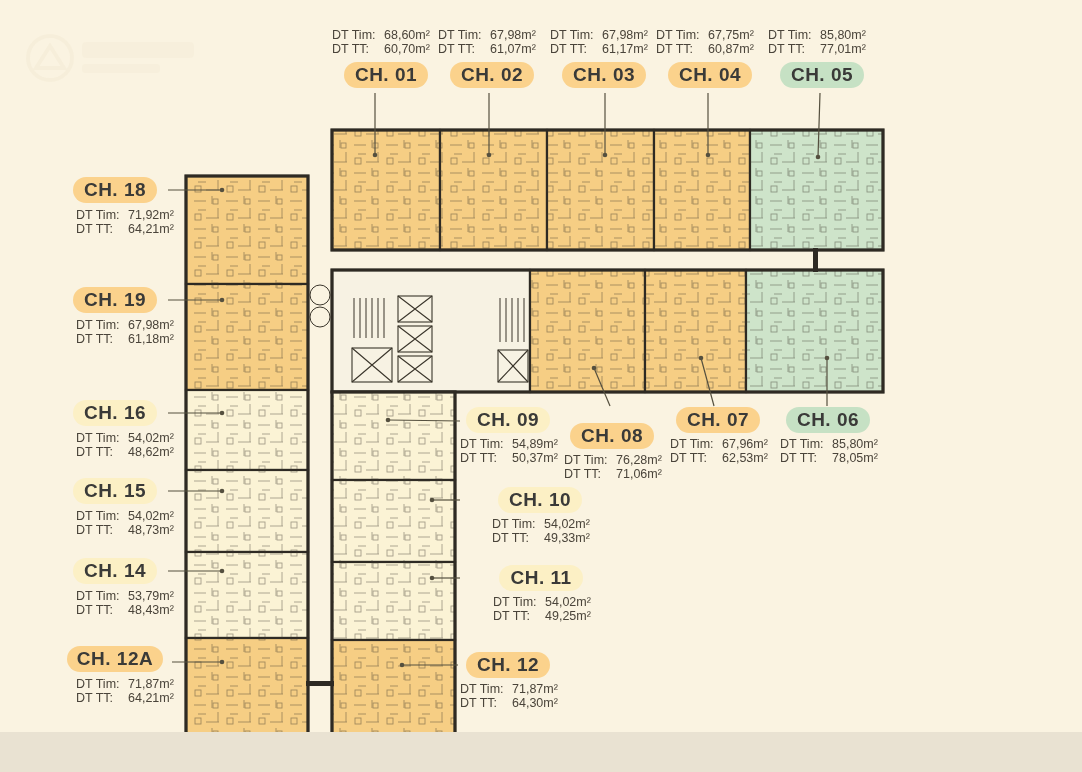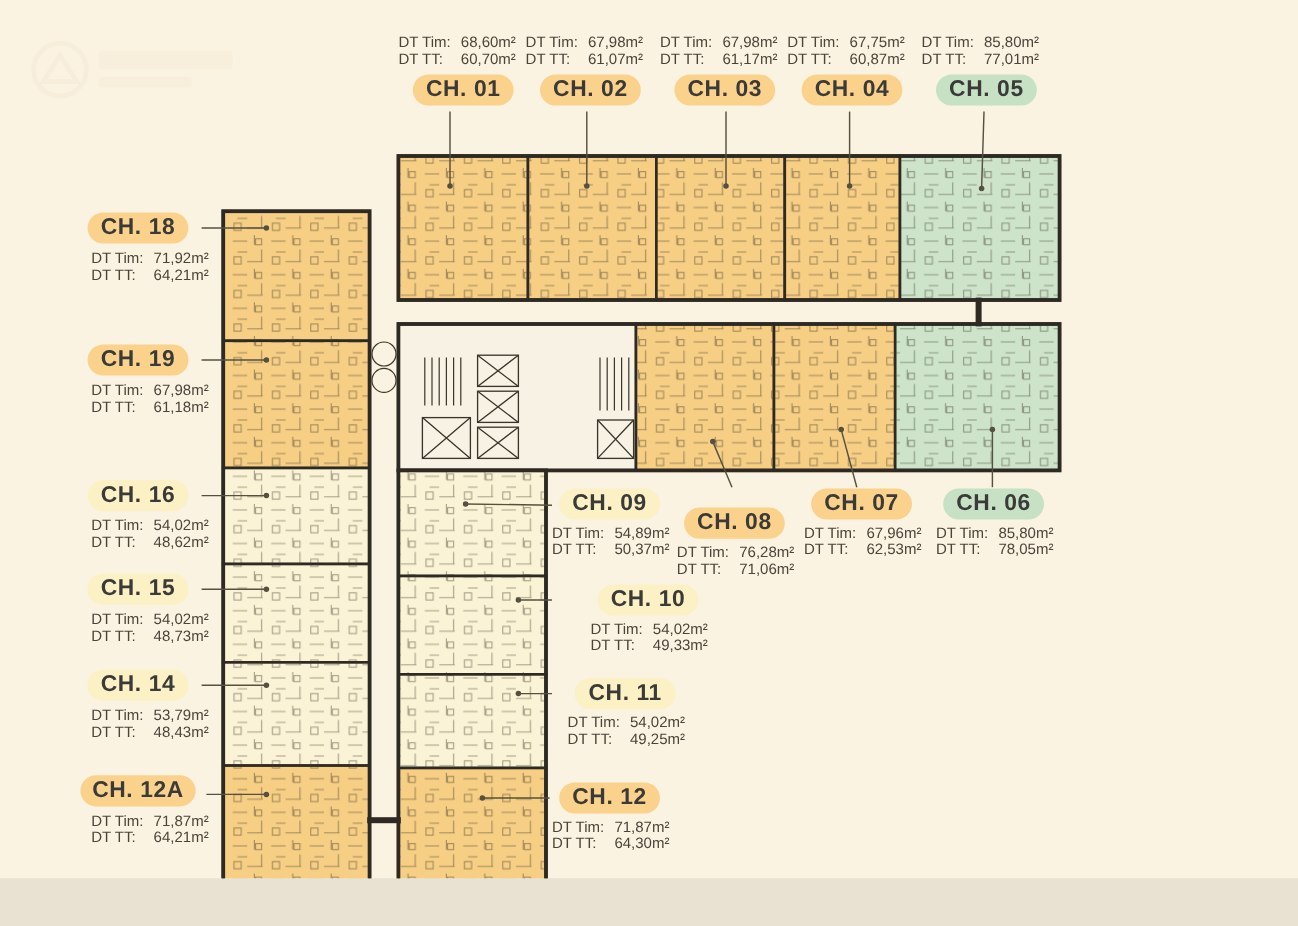--- a/index.html
+++ b/index.html
@@ -265,21 +265,21 @@
     </div>
   </div>
 
   <div class="lbl mid-block" style="left:458px;top:487px;padding-left:32px;">
     <div class="badgewrap"><span class="badge b-pale">CH. 10</span></div>
     <div class="areas">
       <div class="aline"><span class="k">DT Tim:</span><span class="v">54,02m²</span></div>
       <div class="aline"><span class="k">DT TT:</span><span class="v">49,33m²</span></div>
     </div>
   </div>
-  <div class="lbl mid-block" style="left:458px;top:565px;padding-left:13px;">
+  <div class="lbl mid-block" style="left:478px;top:565px;padding-left:13px;">
     <div class="badgewrap"><span class="badge b-pale">CH. 11</span></div>
     <div class="areas">
       <div class="aline"><span class="k">DT Tim:</span><span class="v">54,02m²</span></div>
       <div class="aline"><span class="k">DT TT:</span><span class="v">49,25m²</span></div>
     </div>
   </div>
   <div class="lbl mid-block" style="left:458px;top:652px;">
     <div class="badgewrap"><span class="badge b-orange">CH. 12</span></div>
     <div class="areas">
       <div class="aline"><span class="k">DT Tim:</span><span class="v">71,87m²</span></div>

